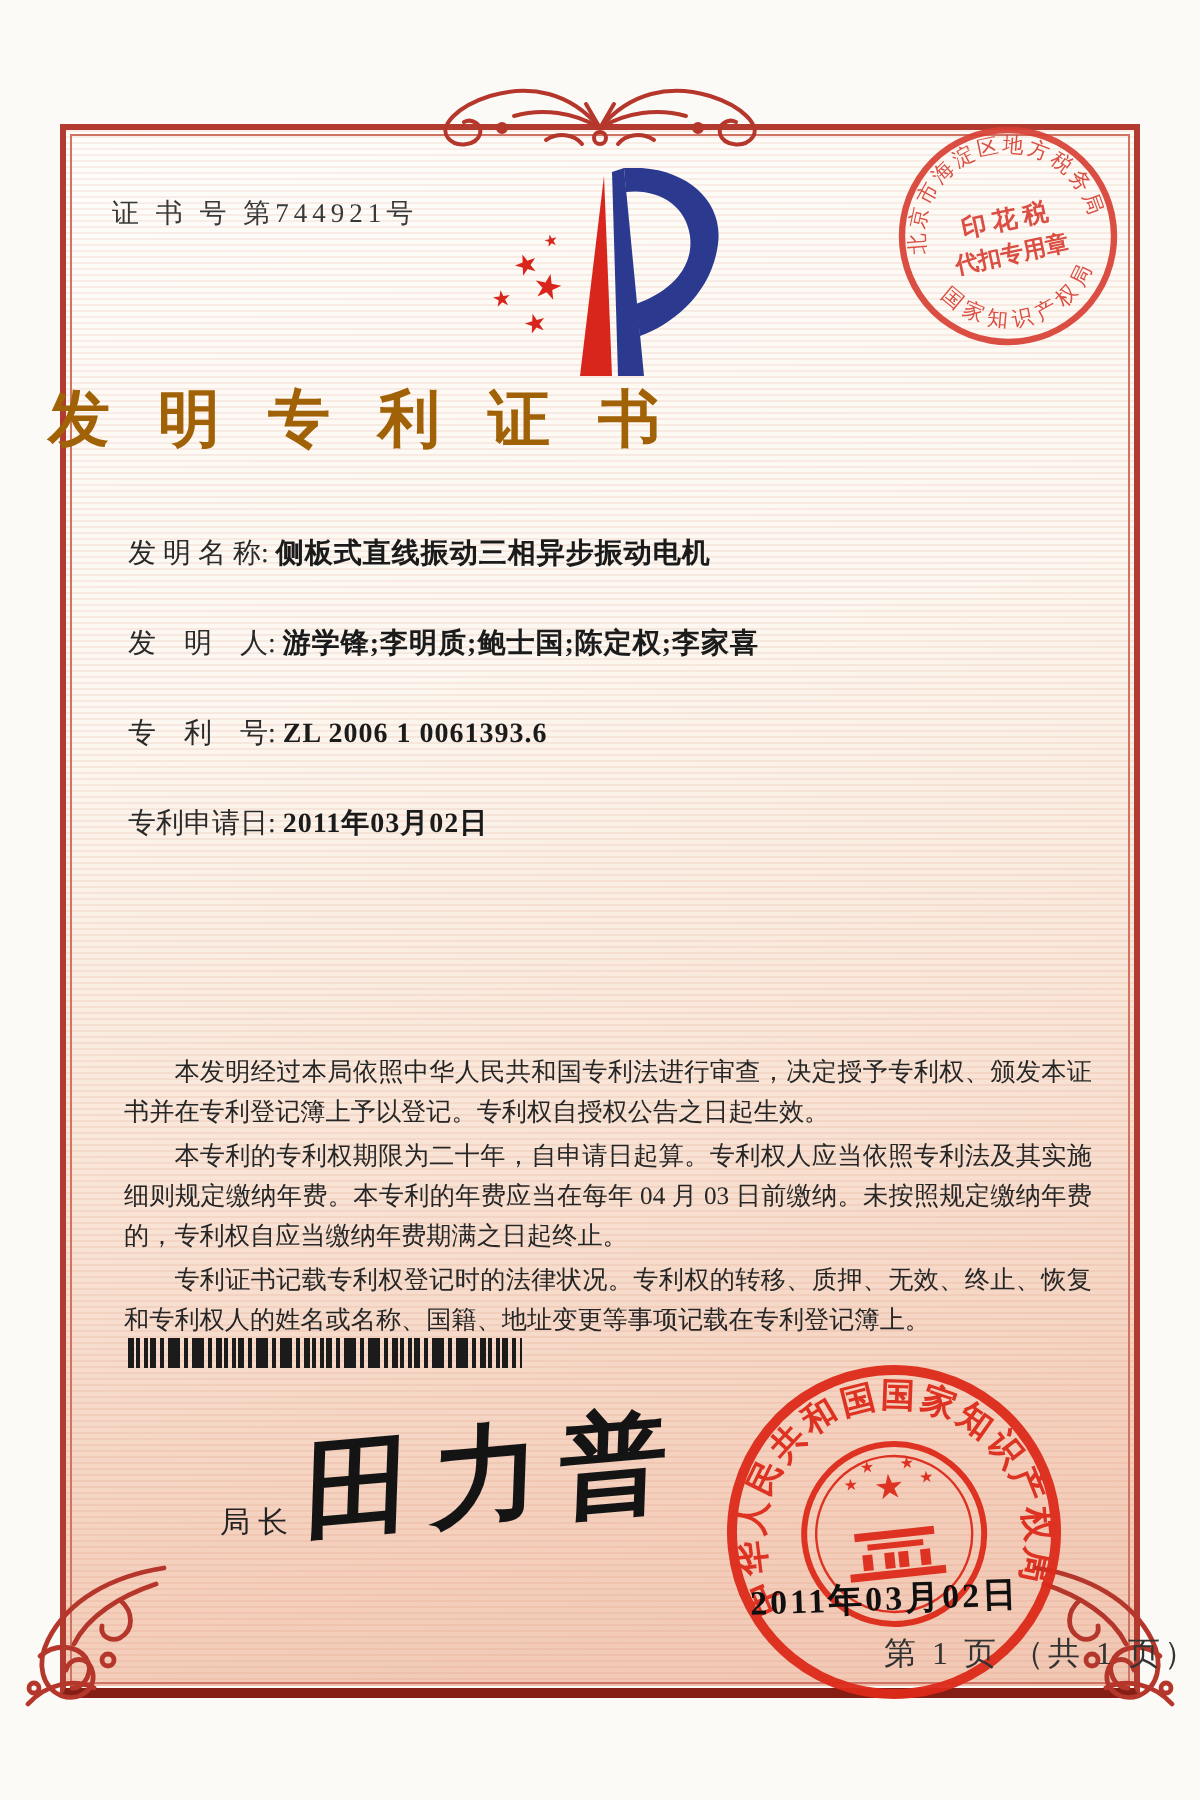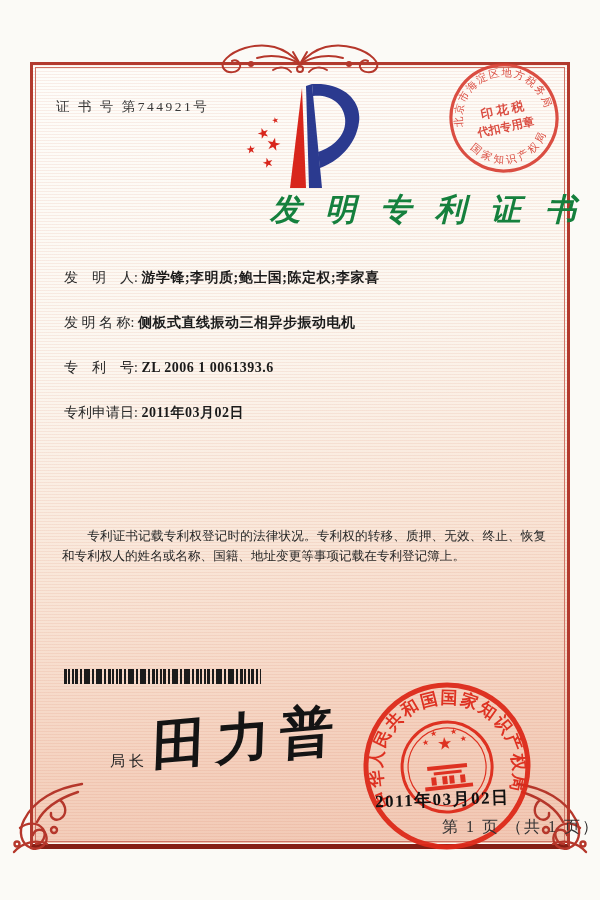--- a/index.html
+++ b/index.html
@@ -30,22 +30,22 @@
   .top-ornament{position:absolute;left:213px;top:36px;width:174px;height:50px;}
   .corner-flourish{position:absolute;width:80px;height:80px;}
   .corner-flourish.bl{left:8px;top:778px;}
   .corner-flourish.br{left:512px;top:778px;transform:scaleX(-1);}
   
   .cert-no{position:absolute;left:56px;top:98px;font-size:13.5px;letter-spacing:2.5px;color:#383838;}
   .logo{position:absolute;left:238px;top:84px;width:136px;height:106px;}
   .logo .star{position:absolute;color:#d8261c;font-family:"DejaVu Sans",sans-serif;line-height:1;}
   .tax-stamp{position:absolute;left:446px;top:60px;width:116px;height:116px;transform:rotate(-12deg);opacity:.92;}
   .title{
-    position:absolute;left:0;right:0;top:189px;text-align:right;
-    font-size:31px;font-weight:bold;letter-spacing:24px;text-indent:24px;color:#15803d;font-style:italic;
+    position:absolute;left:0;right:0;top:189px;text-align:left;
+    font-size:31px;font-weight:bold;letter-spacing:24px;text-indent:24px;color:#a16207;
   }
   
   .fields{position:absolute;left:64px;top:268px;width:482px;}
   .field-row{height:45px;font-size:14px;line-height:20px;white-space:nowrap;}
   .field-label{display:inline-block;color:#2a2a2a;}
   .field-value{font-weight:600;color:#1b1b1b;letter-spacing:.5px;}
   
   .body-text{position:absolute;left:62px;top:526px;width:484px;font-size:12.6px;line-height:20px;text-align:justify;color:#262626;}
   .body-text p{margin:0 0 2px 0;text-indent:2em;}
   
@@ -149,38 +149,40 @@
       </text>
       <text x="58" y="54" font-size="12.5" font-weight="bold" fill="#d84034" text-anchor="middle">印 花 税</text>
       <text x="58" y="71" font-size="11.5" font-weight="bold" fill="#d84034" text-anchor="middle">代扣专用章</text>
     </svg>
   </div>
 
   <div class="title">发明专利证书</div>
 
   <div class="fields">
     <div class="field-row">
+      <span class="field-label">发 明 名 称:</span>
+      <span class="field-value">侧板式直线振动三相异步振动电机</span>
+    </div>
+    <div class="field-row">
       <span class="field-label">发　明　人:</span>
       <span class="field-value">游学锋;李明质;鲍士国;陈定权;李家喜</span>
     </div>
     <div class="field-row">
-      <span class="field-label">发 明 名 称:</span>
-      <span class="field-value">侧板式直线振动三相异步振动电机</span>
-    </div>
-    <div class="field-row">
       <span class="field-label">专　利　号:</span>
       <span class="field-value">ZL 2006 1 0061393.6</span>
     </div>
     <div class="field-row">
       <span class="field-label">专利申请日:</span>
       <span class="field-value">2011年03月02日</span>
     </div>
   </div>
 
   <div class="body-text">
+    <p>本发明经过本局依照中华人民共和国专利法进行审查，决定授予专利权、颁发本证书并在专利登记簿上予以登记。专利权自授权公告之日起生效。</p>
+    <p>本专利的专利权期限为二十年，自申请日起算。专利权人应当依照专利法及其实施细则规定缴纳年费。本专利的年费应当在每年 04 月 03 日前缴纳。未按照规定缴纳年费的，专利权自应当缴纳年费期满之日起终止。</p>
     <p>专利证书记载专利权登记时的法律状况。专利权的转移、质押、无效、终止、恢复和专利权人的姓名或名称、国籍、地址变更等事项记载在专利登记簿上。</p>
   </div>
 
   <div class="barcode"></div>
 
   <div class="director-label">局长</div>
   <div class="director-signature">田力普</div>
 
   <div class="office-seal">
     <svg width="174" height="174" viewBox="0 0 174 174">

